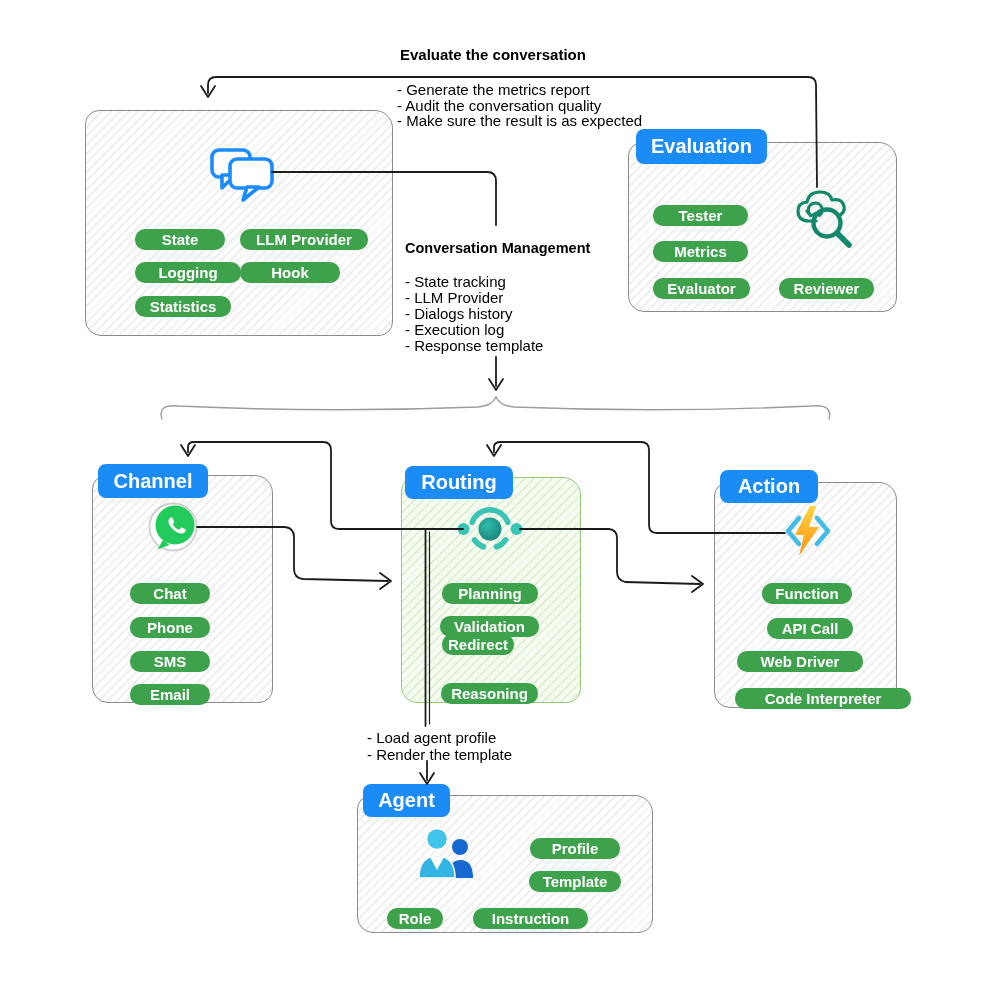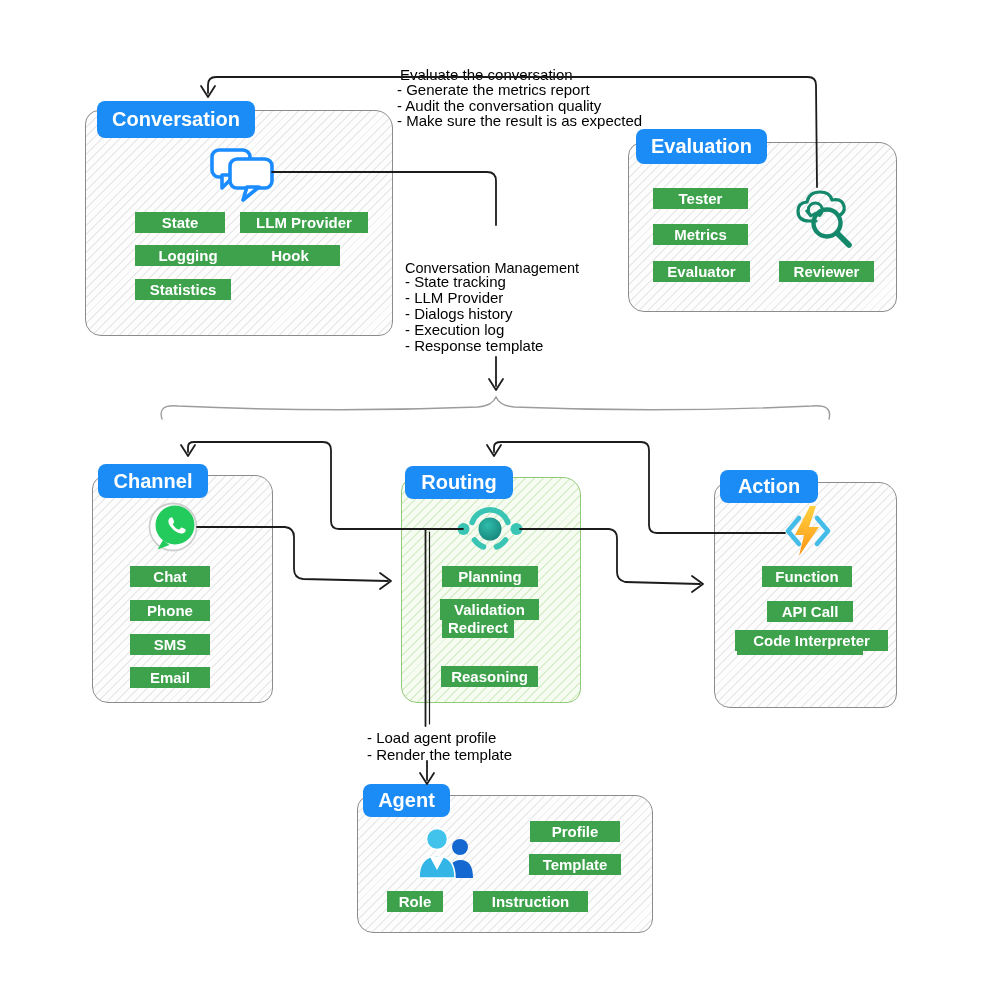--- a/index.html
+++ b/index.html
@@ -4,41 +4,40 @@
 <style>
   html,body{margin:0;padding:0;background:#fff;}
   .canvas{position:relative;width:999px;height:1000px;background:#fff;overflow:hidden;
           font-family:"Liberation Sans",sans-serif;color:#000;}
   .box{position:absolute;border:1.7px solid #8c8c8c;border-radius:14px 18px 14px 16px;
        background:repeating-linear-gradient(135deg,#fdfdfd 0 5px,#ebebeb 5px 6.3px);z-index:1;box-sizing:border-box;}
   .box.green{border-color:#93c97b;background:repeating-linear-gradient(135deg,#f7fcf3 0 5px,#d9eeca 5px 6.3px);}
   .hdr{position:absolute;background:#1b8cf5;color:#fff;font-weight:bold;font-size:20px;
        display:flex;align-items:center;justify-content:center;border-radius:8px;z-index:4;white-space:nowrap;}
   .pill{position:absolute;background:#3ea24c;color:#fff;font-weight:bold;font-size:15px;height:21px;
-        display:flex;align-items:center;justify-content:center;border-radius:0;z-index:3;white-space:nowrap;}
-  .note-title{position:absolute;font-weight:normal;font-size:15px;z-index:2;white-space:nowrap;margin-top:20px;}
+        display:flex;align-items:center;justify-content:center;border-radius:10px;z-index:3;white-space:nowrap;margin-top:17px;}
+  .note-title{position:absolute;font-weight:bold;font-size:15px;z-index:2;white-space:nowrap;}
   .note-line{position:absolute;font-size:15px;z-index:2;white-space:nowrap;}
   svg.icon{position:absolute;z-index:2;}
   #wires{position:absolute;left:0;top:0;z-index:6;pointer-events:none;}
   .wire{stroke:#1c1c1c;stroke-width:1.8;fill:none;stroke-linecap:round;stroke-linejoin:round;}
   .brace{stroke:#9c9c9c;stroke-width:1.4;fill:none;stroke-linecap:round;}
 </style>
 </head>
 <body>
 
 <div class="canvas">
 
   <div class="box" style="left:85px;top:110px;width:308px;height:226px"></div>
   <div class="box" style="left:628px;top:142px;width:269px;height:170px"></div>
   <div class="box" style="left:92px;top:475px;width:181px;height:228px"></div>
   <div class="box green" style="left:401px;top:477px;width:180px;height:226px"></div>
   <div class="box" style="left:714px;top:482px;width:183px;height:226px"></div>
   <div class="box" style="left:357px;top:795px;width:296px;height:138px"></div>
 
-  <div class="hdr" style="left:97px;top:101px;width:158px;height:37px">Conversation</div>
   <div class="hdr" style="left:636px;top:129px;width:131px;height:35px">Evaluation</div>
   <div class="hdr" style="left:98px;top:464px;width:110px;height:34px">Channel</div>
   <div class="hdr" style="left:405px;top:466px;width:108px;height:33px">Routing</div>
   <div class="hdr" style="left:720px;top:470px;width:98px;height:33px">Action</div>
   <div class="hdr" style="left:363px;top:784px;width:87px;height:33px">Agent</div>
 
   <div class="pill" style="left:135px;top:212px;width:90px">State</div>
   <div class="pill" style="left:240px;top:212px;width:128px">LLM Provider</div>
   <div class="pill" style="left:135px;top:245px;width:106px">Logging</div>
   <div class="pill" style="left:240px;top:245px;width:100px">Hook</div>
@@ -55,21 +54,21 @@
   <div class="pill" style="left:130px;top:667px;width:80px">Email</div>
 
   <div class="pill" style="left:442px;top:566px;width:96px">Planning</div>
   <div class="pill" style="left:440px;top:599px;width:99px">Validation</div>
   <div class="pill" style="left:442px;top:617px;width:72px">Redirect</div>
   <div class="pill" style="left:441px;top:666px;width:97px">Reasoning</div>
 
   <div class="pill" style="left:762px;top:566px;width:90px">Function</div>
   <div class="pill" style="left:767px;top:601px;width:86px">API Call</div>
   <div class="pill" style="left:737px;top:634px;width:126px">Web Driver</div>
-  <div class="pill" style="left:735px;top:630px;width:153px">Code Interpreter</div>
+  <div class="pill" style="left:735px;top:671px;width:176px">Code Interpreter</div>
 
   <div class="pill" style="left:530px;top:821px;width:90px">Profile</div>
   <div class="pill" style="left:529px;top:854px;width:92px">Template</div>
   <div class="pill" style="left:387px;top:891px;width:56px">Role</div>
   <div class="pill" style="left:473px;top:891px;width:115px">Instruction</div>
 
   <div class="note-title" style="left:400px;top:46px">Evaluate the conversation</div>
   <div class="note-line" style="left:397px;top:81px">- Generate the metrics report</div>
   <div class="note-line" style="left:397px;top:97px">- Audit the conversation quality</div>
   <div class="note-line" style="left:397px;top:112px">- Make sure the result is as expected</div>

